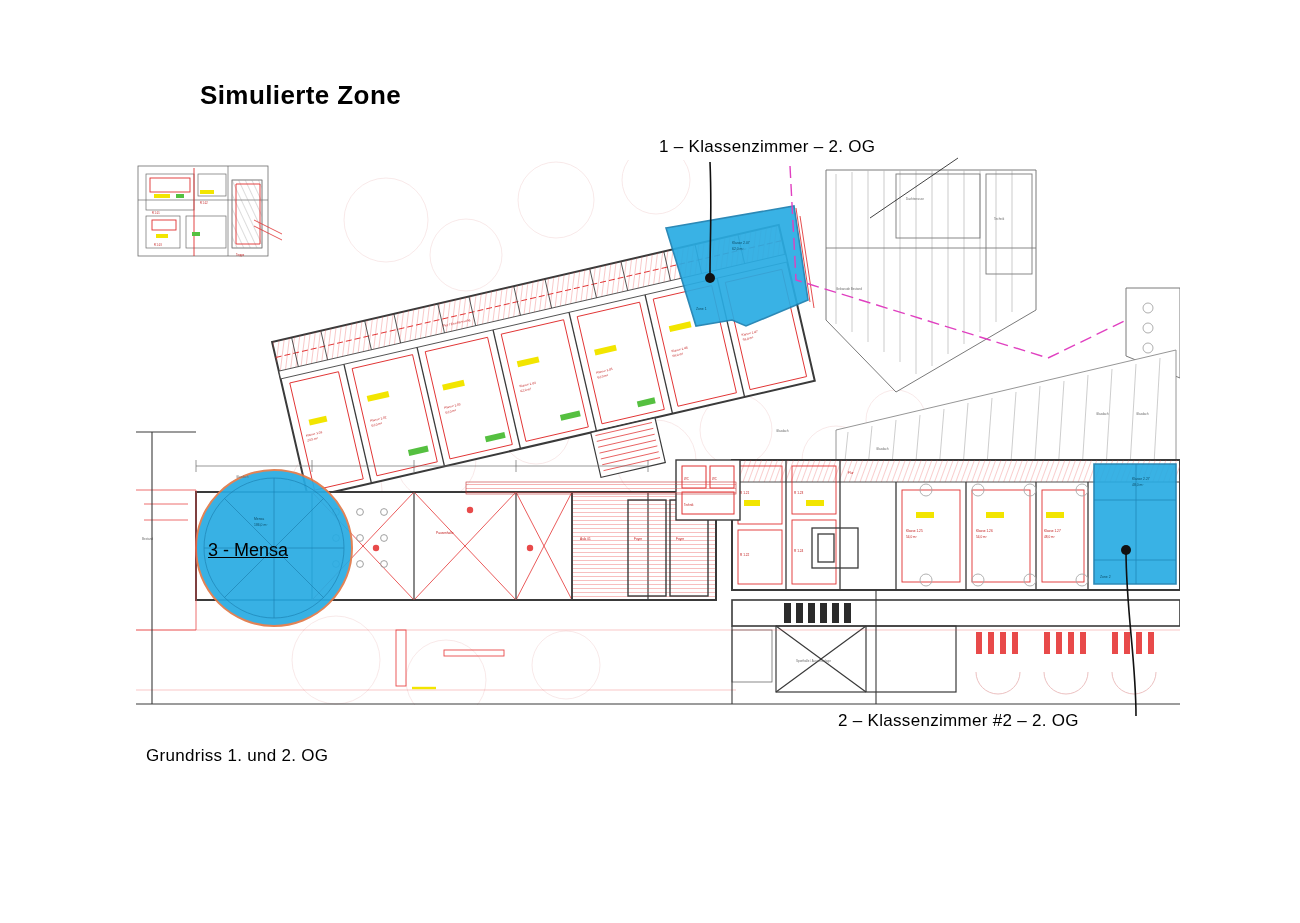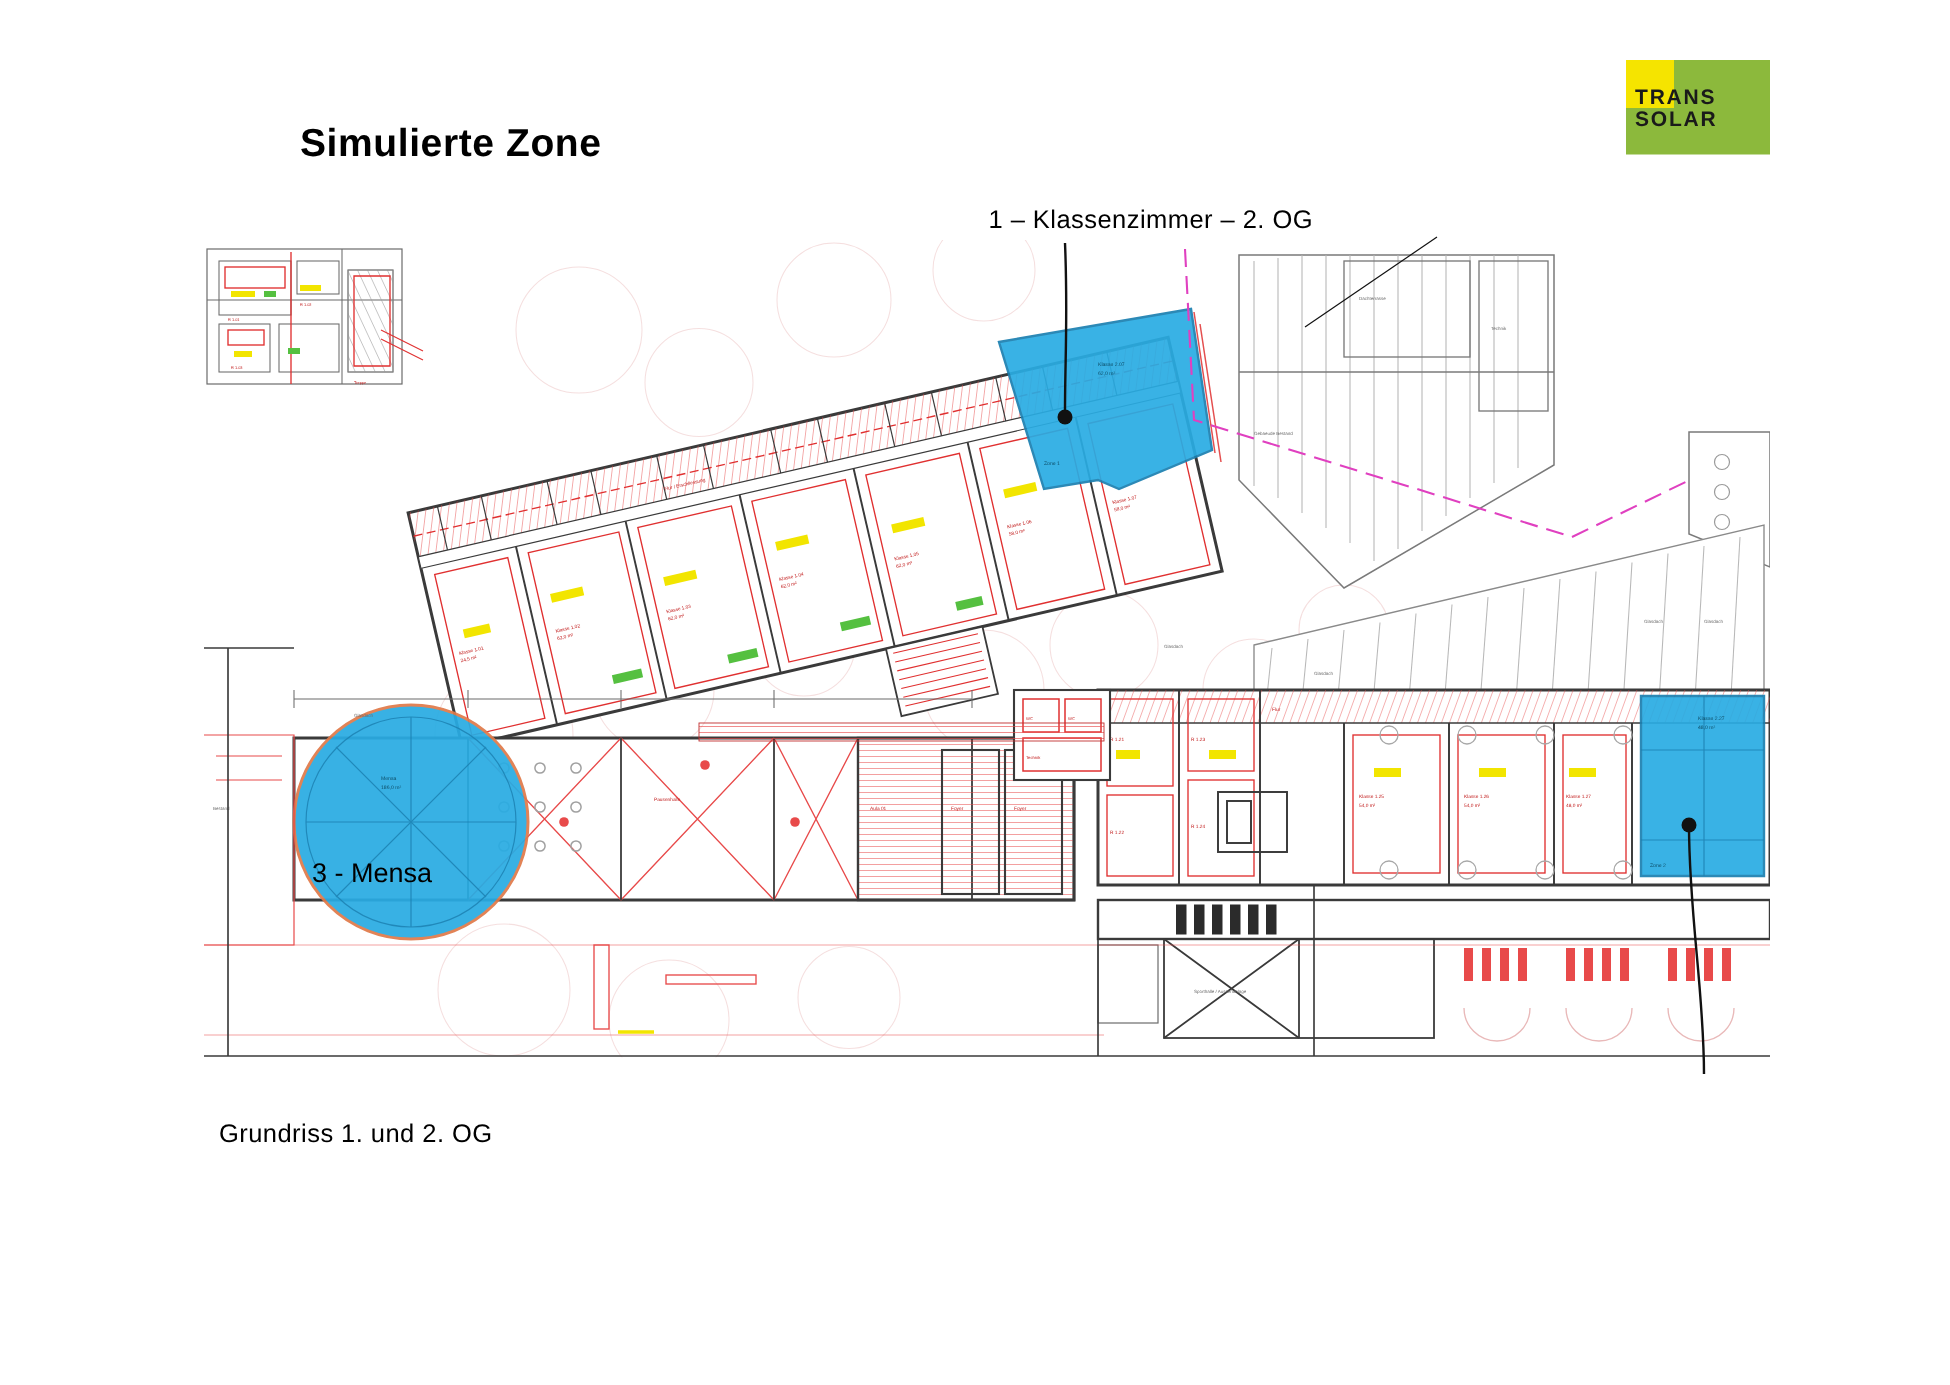--- a/index.html
+++ b/index.html
@@ -68,53 +68,50 @@
     white-space: nowrap;
     letter-spacing: 0.3px;
   }
   #label-1 { left: 636px; top: 137px; margin-left: 23px; }
   #label-2 { left: 838px; top: 711px; }
   #caption { position: absolute; left: 146px; top: 746px; font-size: 17px; letter-spacing: 0.3px; white-space: nowrap;}
 
   #label-3 {
     position: absolute;
     left: 208px;
-    top: 572px;
+    top: 540px;
     font-size: 18px;
     white-space: nowrap;
     z-index: 40;
+    text-decoration: underline;
   }
 
   
   #plan {
     position: absolute;
     left: 136px;
     top: 160px;
     width: 1044px;
     height: 545px;
     overflow: hidden;
   }
   #plan svg { display: block; }
 
   .leader { position: absolute; z-index: 35; }
 </style>
 </head>
 <body>
 
 <div id="slide">
 
-  <div id="logo">
-    <div class="logo-yellow"></div>
-    <div class="logo-text">TRANS</div>
-    <div class="logo-text">SOLAR</div>
-  </div>
 
   <div id="title">Simulierte Zone</div>
 
   <div class="callout-label" id="label-1">1 – Klassenzimmer  – 2. OG</div>
+  <div class="callout-label" id="label-2">2 – Klassenzimmer  #2 – 2. OG</div>
   <div id="label-3">3 - Mensa</div>
   <div id="caption">Grundriss 1. und 2. OG</div>
 
   <svg class="leader" style="left:620px; top:150px; width:340px; height:140px;">
     <path d="M 90 12 C 92 60, 90 90, 90 124" stroke="#111" stroke-width="1.6" fill="none"></path>
     <circle cx="90" cy="128" r="5" fill="#111"></circle>
     <path d="M 250 68 L 338 8" stroke="#111" stroke-width="0.8" fill="none"></path>
   </svg>
 
   <svg class="leader" style="left:1080px; top:540px; width:120px; height:180px;">

